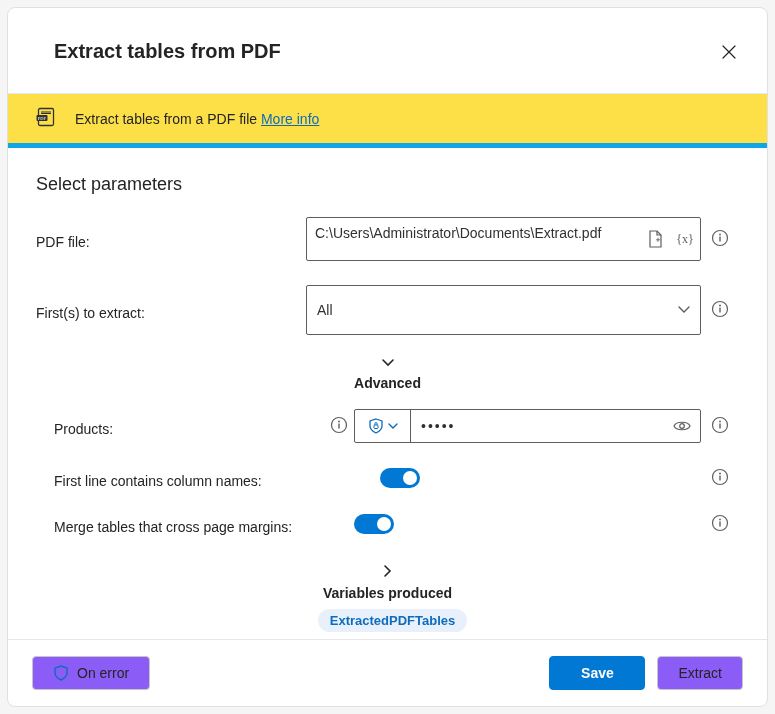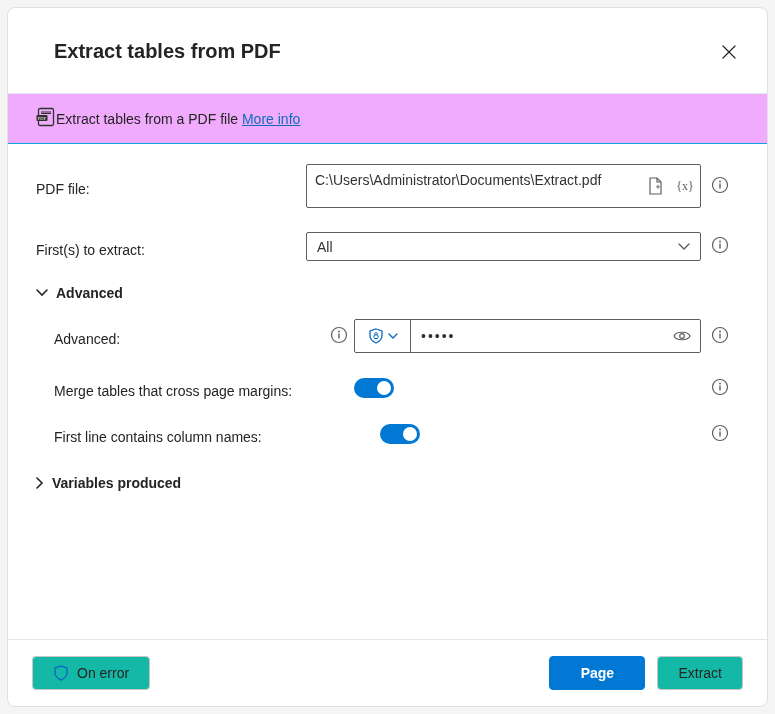--- a/index.html
+++ b/index.html
@@ -37,26 +37,26 @@
     color: #242424;
   }
   .close-btn {
     width: 32px; height: 32px;
     display: flex; align-items: center; justify-content: center;
     cursor: pointer;
     border-radius: 4px;
   }
   
   .infobar {
-    background: #f0abfc;
+    background: #fde047;
     border-top: 1px solid #e1eaf2;
-    border-bottom: 1px solid #0ea5e9;
+    border-bottom: 5px solid #0ea5e9;
     display: flex;
     align-items: center;
-    gap: 0;
+    gap: 19px;
     padding: 13px 28px;
     font-size: 14px;
     color: #242424;
   }
   .infobar a { color: #0f6cbd; text-decoration: underline; cursor:pointer; }
   
   .body {
     flex: 1 1 auto;
     overflow: auto;
     padding: 20px 28px 10px 28px;
@@ -100,32 +100,33 @@
   .fileinput .adorn {
     width: 30px;
     display: flex; align-items:center; justify-content:center;
     cursor: pointer;
   }
   
   .select {
     flex:1;
     border: 1px solid #605e5c;
     border-radius: 2px;
-    height: 29px;
+    height: 50px;
     display:flex; align-items:center; justify-content:space-between;
     padding: 0 10px;
     cursor:pointer;
   }
   
   .expander {
     display:flex; align-items:center; gap:8px;
     font-weight: 600;
     color: #242424;
     margin: 6px 0 18px 0;
     cursor:pointer;
+    flex-direction:column;
   }
   .expander.var { margin-top: 30px; }
   
   .pwgroup {
     flex:1;
     display:flex;
     border: 1px solid #605e5c;
     border-radius: 2px;
     height: 34px;
     align-items: stretch;
@@ -181,21 +182,21 @@
     padding: 16px 24px;
   }
   .btn {
     height: 34px;
     border-radius: 4px;
     display:inline-flex; align-items:center; justify-content:center;
     padding: 0 20px;
     font-size: 14px;
     cursor:pointer;
     border: 1px solid #c8c6c4;
-    background:#14b8a6;
+    background:#8b5cf6;
     color:#242424;
     gap:8px;
   }
   .btn.primary {
     background:#0078d4;
     border-color:#0078d4;
     color:#fff;
     font-weight:600;
     min-width: 96px;
   }
@@ -225,20 +226,21 @@
           <path d="M5 5 H15 M5 6.5 H15" stroke="#323130" stroke-width="1"></path>
         </svg>
     </span>
     <span>
       <span>Extract tables from a PDF file </span><a>More info</a>
     </span>
   </div>
 
   <div class="body">
 
+    <div class="section-title">Select parameters</div>
 
     <div class="row">
       <div class="label">PDF file:</div>
       <div class="control">
         <div class="fileinput">
           <div class="val">C:\Users\Administrator\Documents\Extract.pdf</div>
           <div class="adorn">
             <svg width="16" height="18" viewBox="0 0 16 18">
                 <path d="M3 1 H10 L14 5 V17 H3 Z" fill="none" stroke="#605e5c" stroke-width="1.2"></path>
                 <path d="M10 1 V5 H14" fill="none" stroke="#605e5c" stroke-width="1.2"></path>
@@ -286,21 +288,21 @@
 
     <div class="expander">
       <svg width="12" height="8" viewBox="0 0 12 8">
           <path d="M1 1 L6 6 L11 1" fill="none" stroke="#242424" stroke-width="1.6" stroke-linecap="round"></path>
         </svg>
       <span>Advanced</span>
     </div>
 
     <div class="row indent">
       <div class="label" style="display:flex;align-items:center;justify-content:space-between;padding-right:6px;">
-        <span>Advanced:</span>
+        <span>Products:</span>
       </div>
       <div class="inline-info-left">
         <span class="info-icon">
           <svg width="18" height="18" viewBox="0 0 18 18">
               <circle cx="9" cy="9" r="7.5" fill="none" stroke="#605e5c" stroke-width="1.2"></circle>
               <circle cx="9" cy="5.5" r="0.9" fill="#605e5c"></circle>
               <rect x="8.3" y="7.5" width="1.4" height="5" fill="#605e5c"></rect>
             </svg>
         </span>
       </div>
@@ -332,74 +334,75 @@
           <svg width="18" height="18" viewBox="0 0 18 18">
               <circle cx="9" cy="9" r="7.5" fill="none" stroke="#605e5c" stroke-width="1.2"></circle>
               <circle cx="9" cy="5.5" r="0.9" fill="#605e5c"></circle>
               <rect x="8.3" y="7.5" width="1.4" height="5" fill="#605e5c"></rect>
             </svg>
         </span>
       </div>
     </div>
 
     <div class="row indent">
+      <div class="label" style="width:318px">First line contains column names:</div>
+      <div class="control" style="padding-left:26px">
+        <div class="toggle">
+            <div class="knob"></div>
+          </div>
+      </div>
+      <div class="tail">
+        <span class="info-icon">
+          <svg width="18" height="18" viewBox="0 0 18 18">
+              <circle cx="9" cy="9" r="7.5" fill="none" stroke="#605e5c" stroke-width="1.2"></circle>
+              <circle cx="9" cy="5.5" r="0.9" fill="#605e5c"></circle>
+              <rect x="8.3" y="7.5" width="1.4" height="5" fill="#605e5c"></rect>
+            </svg>
+        </span>
+      </div>
+    </div>
+
+    <div class="row indent">
       <div class="label" style="width:318px">Merge tables that cross page margins:</div>
       <div class="control">
-        <div class="toggle">
-            <div class="knob"></div>
-          </div>
-      </div>
-      <div class="tail">
-        <span class="info-icon">
-          <svg width="18" height="18" viewBox="0 0 18 18">
-              <circle cx="9" cy="9" r="7.5" fill="none" stroke="#605e5c" stroke-width="1.2"></circle>
-              <circle cx="9" cy="5.5" r="0.9" fill="#605e5c"></circle>
-              <rect x="8.3" y="7.5" width="1.4" height="5" fill="#605e5c"></rect>
-            </svg>
-        </span>
-      </div>
-    </div>
-
-    <div class="row indent">
-      <div class="label" style="width:318px">First line contains column names:</div>
-      <div class="control" style="padding-left:26px">
         <div class="toggle">
             <div class="knob"></div>
           </div>
       </div>
       <div class="tail">
         <span class="info-icon">
           <svg width="18" height="18" viewBox="0 0 18 18">
               <circle cx="9" cy="9" r="7.5" fill="none" stroke="#605e5c" stroke-width="1.2"></circle>
               <circle cx="9" cy="5.5" r="0.9" fill="#605e5c"></circle>
               <rect x="8.3" y="7.5" width="1.4" height="5" fill="#605e5c"></rect>
             </svg>
         </span>
       </div>
     </div>
 
     <div class="expander var">
       <svg width="8" height="12" viewBox="0 0 8 12">
           <path d="M1 1 L6 6 L1 11" fill="none" stroke="#242424" stroke-width="1.6" stroke-linecap="round"></path>
         </svg>
       <span>Variables produced</span>
+      <span class="varbadge">ExtractedPDFTables</span>
     </div>
 
   </div>
 
   <div class="footer">
     <div class="btn">
       <svg width="16" height="16" viewBox="0 0 16 16">
           <path d="M8 1 L14 3 V8 C14 12 8 15 8 15 C8 15 2 12 2 8 V3 Z" fill="none" stroke="#0f6cbd" stroke-width="1.4"></path>
         </svg>
       <span>On error</span>
     </div>
     <div class="right">
       <div class="btn primary">
-          <span>Page</span>
+          <span>Save</span>
         </div>
       <div class="btn">
           <span>Extract</span>
         </div>
     </div>
   </div>
 
 </div>
 
 </body></html>

